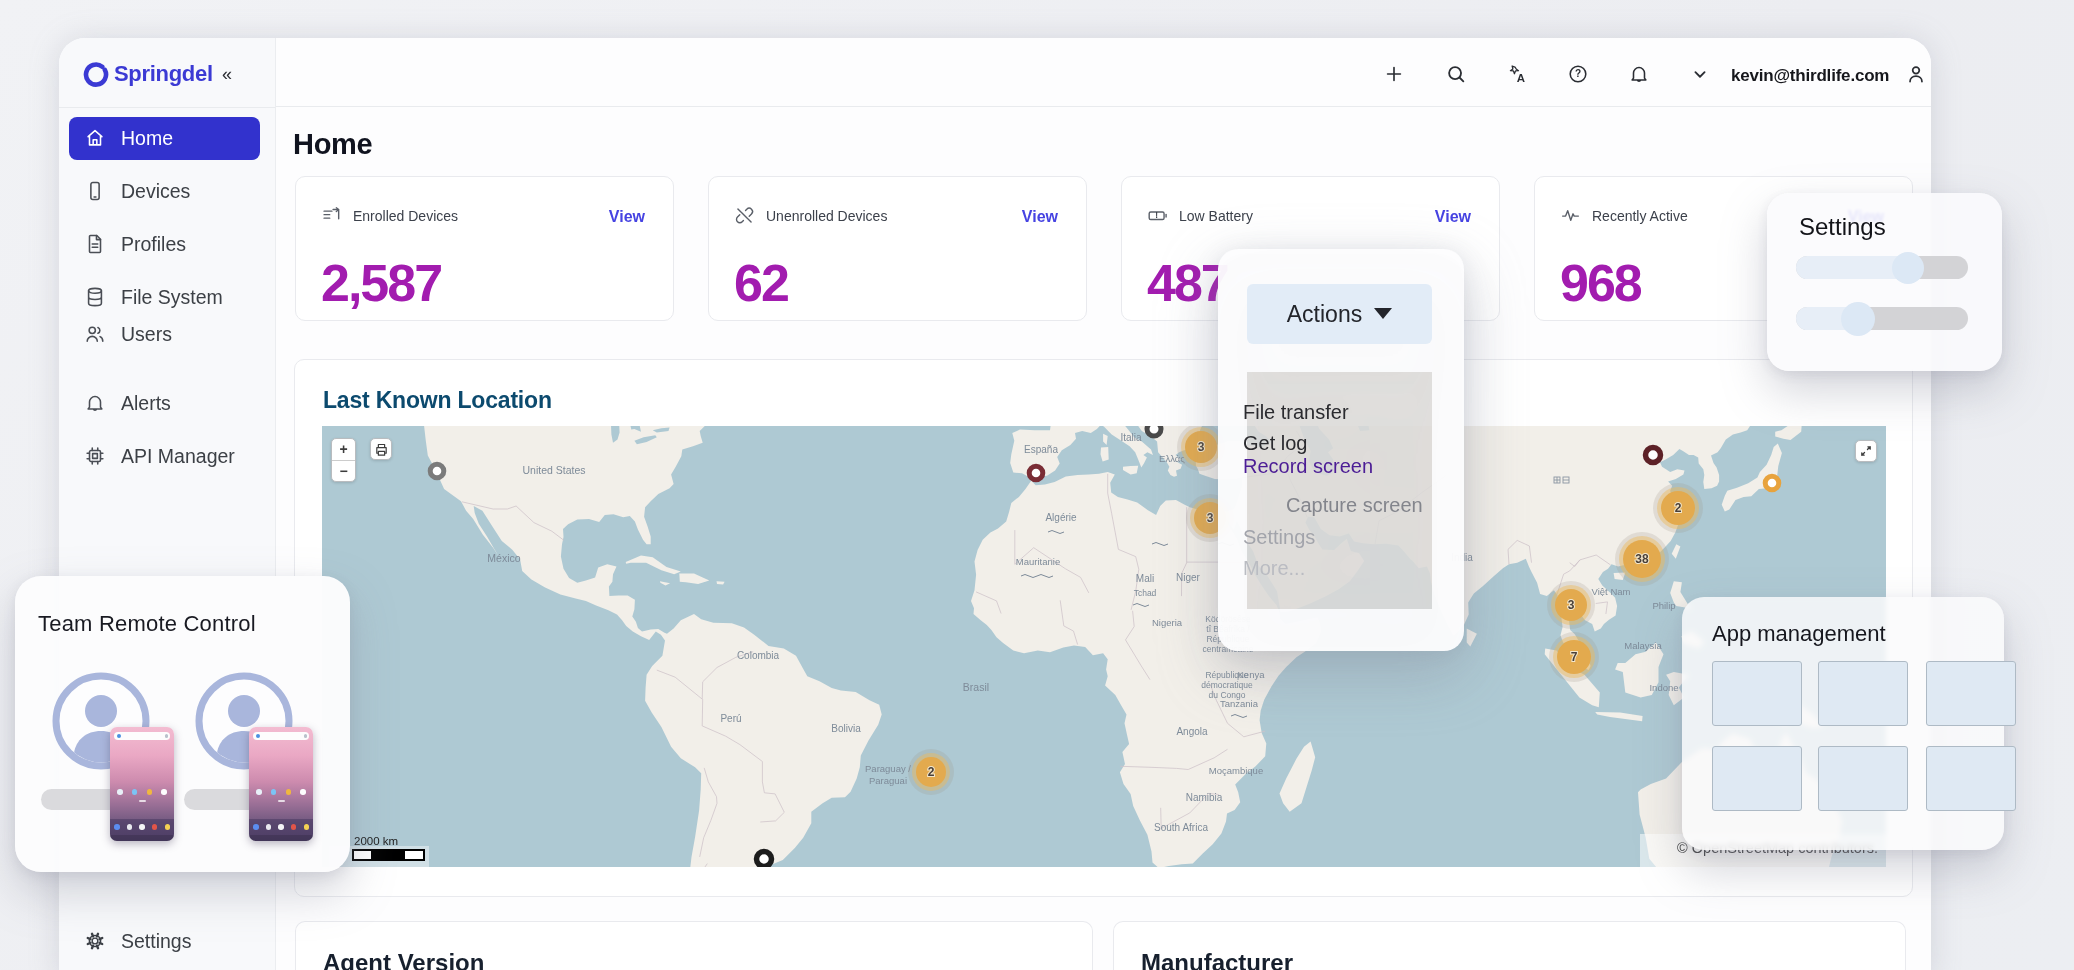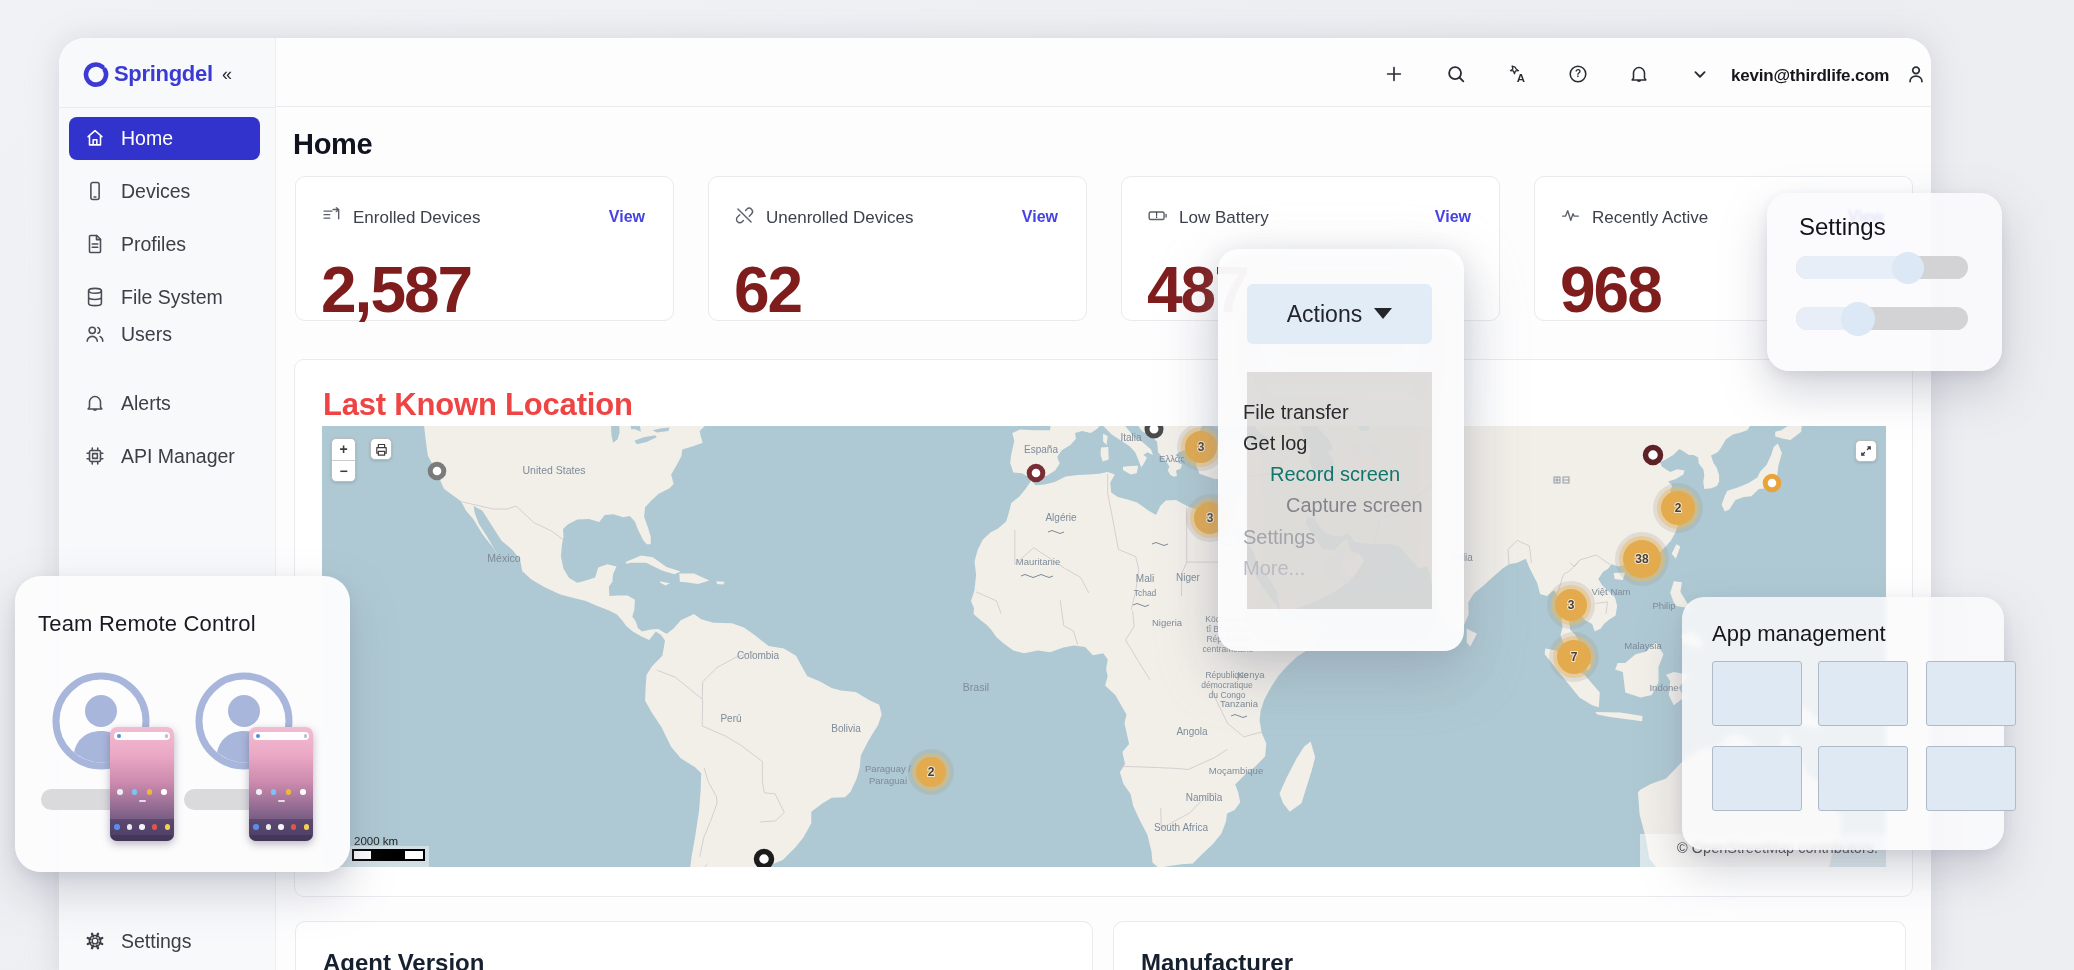--- a/index.html
+++ b/index.html
@@ -13,25 +13,25 @@
 .mi.act { background:#3232cd; }
 .mico { position:absolute; left:15px; top:10px; }
 .mtx { position:absolute; left:52px; top:10px; font-size:19.5px; color:#3c4046; }
 .sbottom { position:absolute; left:10px; top:882px; width:191px; height:43px; }
 .topbar { position:absolute; left:217px; top:0; width:1655px; height:69px; border-bottom:1px solid #e9ebee; background:#fdfdfe; border-radius:0 26px 0 0; }
 .tbi { position:absolute; top:25px; }
 .tbemail { position:absolute; left:1672px; top:28px; font-size:17px; font-weight:bold; color:#16171c; letter-spacing:-0.2px; }
 .h1 { position:absolute; left:234px; top:90px; font-size:29px; font-weight:bold; color:#10131f; letter-spacing:-0.3px; }
 .scard { position:absolute; top:138px; width:379px; height:145px; background:#fff; border:1px solid #e9eaee; border-radius:10px; }
 .scico { position:absolute; left:25px; top:28px; }
-.sclab { position:absolute; left:57px; top:31px; font-size:17px; color:#3c414b; }
+.sclab { position:absolute; left:57px; top:31px; font-size:14px; color:#3c414b; }
 .scview { position:absolute; right:28px; top:31px; font-size:16px; font-weight:bold; color:#4643e2; }
-.scnum { position:absolute; left:25px; top:76px; font-size:64px; font-weight:800; color:#7f1d1d; letter-spacing:-2px; }
+.scnum { position:absolute; left:25px; top:76px; font-size:52px; font-weight:800; color:#a21caf; letter-spacing:-2px; }
 .section { position:absolute; left:235px; top:321px; width:1619px; height:538px; background:#fff; border:1px solid #e9eaee; border-radius:10px; }
-.sectitle { position:absolute; left:28px; top:27px; font-size:31px; font-weight:bold; color:#ef4444; letter-spacing:-0.2px; }
+.sectitle { position:absolute; left:28px; top:27px; font-size:23px; font-weight:bold; color:#0c4a6e; letter-spacing:-0.2px; }
 .mapwrap { position:absolute; left:27px; top:66px; width:1564px; height:441px; overflow:hidden; }
 .mapsvg { position:absolute; left:0; top:0; }
 .mzoom { position:absolute; left:9px; top:12px; width:25px; height:44px; background:#fff; border:1px solid #b9bcbf; border-radius:5px; box-shadow:0 1px 3px rgba(0,0,0,0.15); }
 .mzoom div { width:100%; height:21.5px; text-align:center; font-size:14px; font-weight:bold; color:#3c3c3c; line-height:21px; }
 .mzoom div:first-child { border-bottom:1px solid #ccc; }
 .mbtn { position:absolute; width:22px; height:22px; background:#fff; border:1px solid #b9bcbf; border-radius:5px; box-shadow:0 1px 3px rgba(0,0,0,0.15); display:flex; align-items:center; justify-content:center; }
 .bcard { position:absolute; top:883px; height:97px; background:#fff; border:1px solid #e9eaee; border-radius:10px 10px 0 0; border-bottom:none; }
 .bcardtitle { position:absolute; left:27px; top:27px; font-size:24px; font-weight:bold; color:#17202e; }
 .ovl { position:absolute; border-radius:22px; box-shadow:0 20px 45px rgba(128,133,150,0.35), 0 4px 12px rgba(128,133,150,0.16); }
 .trc { left:15px; top:576px; width:335px; height:296px; background:rgba(252,252,253,0.97); border-radius:26px; }
@@ -386,21 +386,21 @@
 
 <div class="ovl actions">
   <div class="actfill" style="left:0;top:0;width:246px;height:123px;border-radius:20px 20px 0 0;"></div>
   <div class="actfill" style="left:0;top:123px;width:29px;height:237px;"></div>
   <div class="actfill" style="left:214px;top:123px;width:32px;height:237px;"></div>
   <div class="actfill" style="left:0;top:360px;width:246px;height:42px;border-radius:0 0 20px 20px;"></div>
   <div class="actbtn">Actions<b></b></div>
   <div class="actpanel"></div>
   <div class="ai" style="top:152px; color:#2b2b2f;">File transfer</div>
   <div class="ai" style="top:183px; color:#2b2b2f;">Get log</div>
-  <div class="ai" style="top:214px; color:#0f766e;margin-left:27px;">Record screen</div>
+  <div class="ai" style="top:206px; color:#4c1d95;">Record screen</div>
   <div class="ai" style="top:245px; color:#83858c;margin-left:43px;">Capture screen</div>
   <div class="ai" style="top:277px; color:#a2a4ab;">Settings</div>
   <div class="ai" style="top:308px; color:#babcc2;">More...</div>
 </div>
 
 <div class="ovl settings">
   <div class="settitle">Settings</div>
   <div class="strack" style="top:63px;">
       <div class="sfill" style="width:126px;"></div>
     </div>

